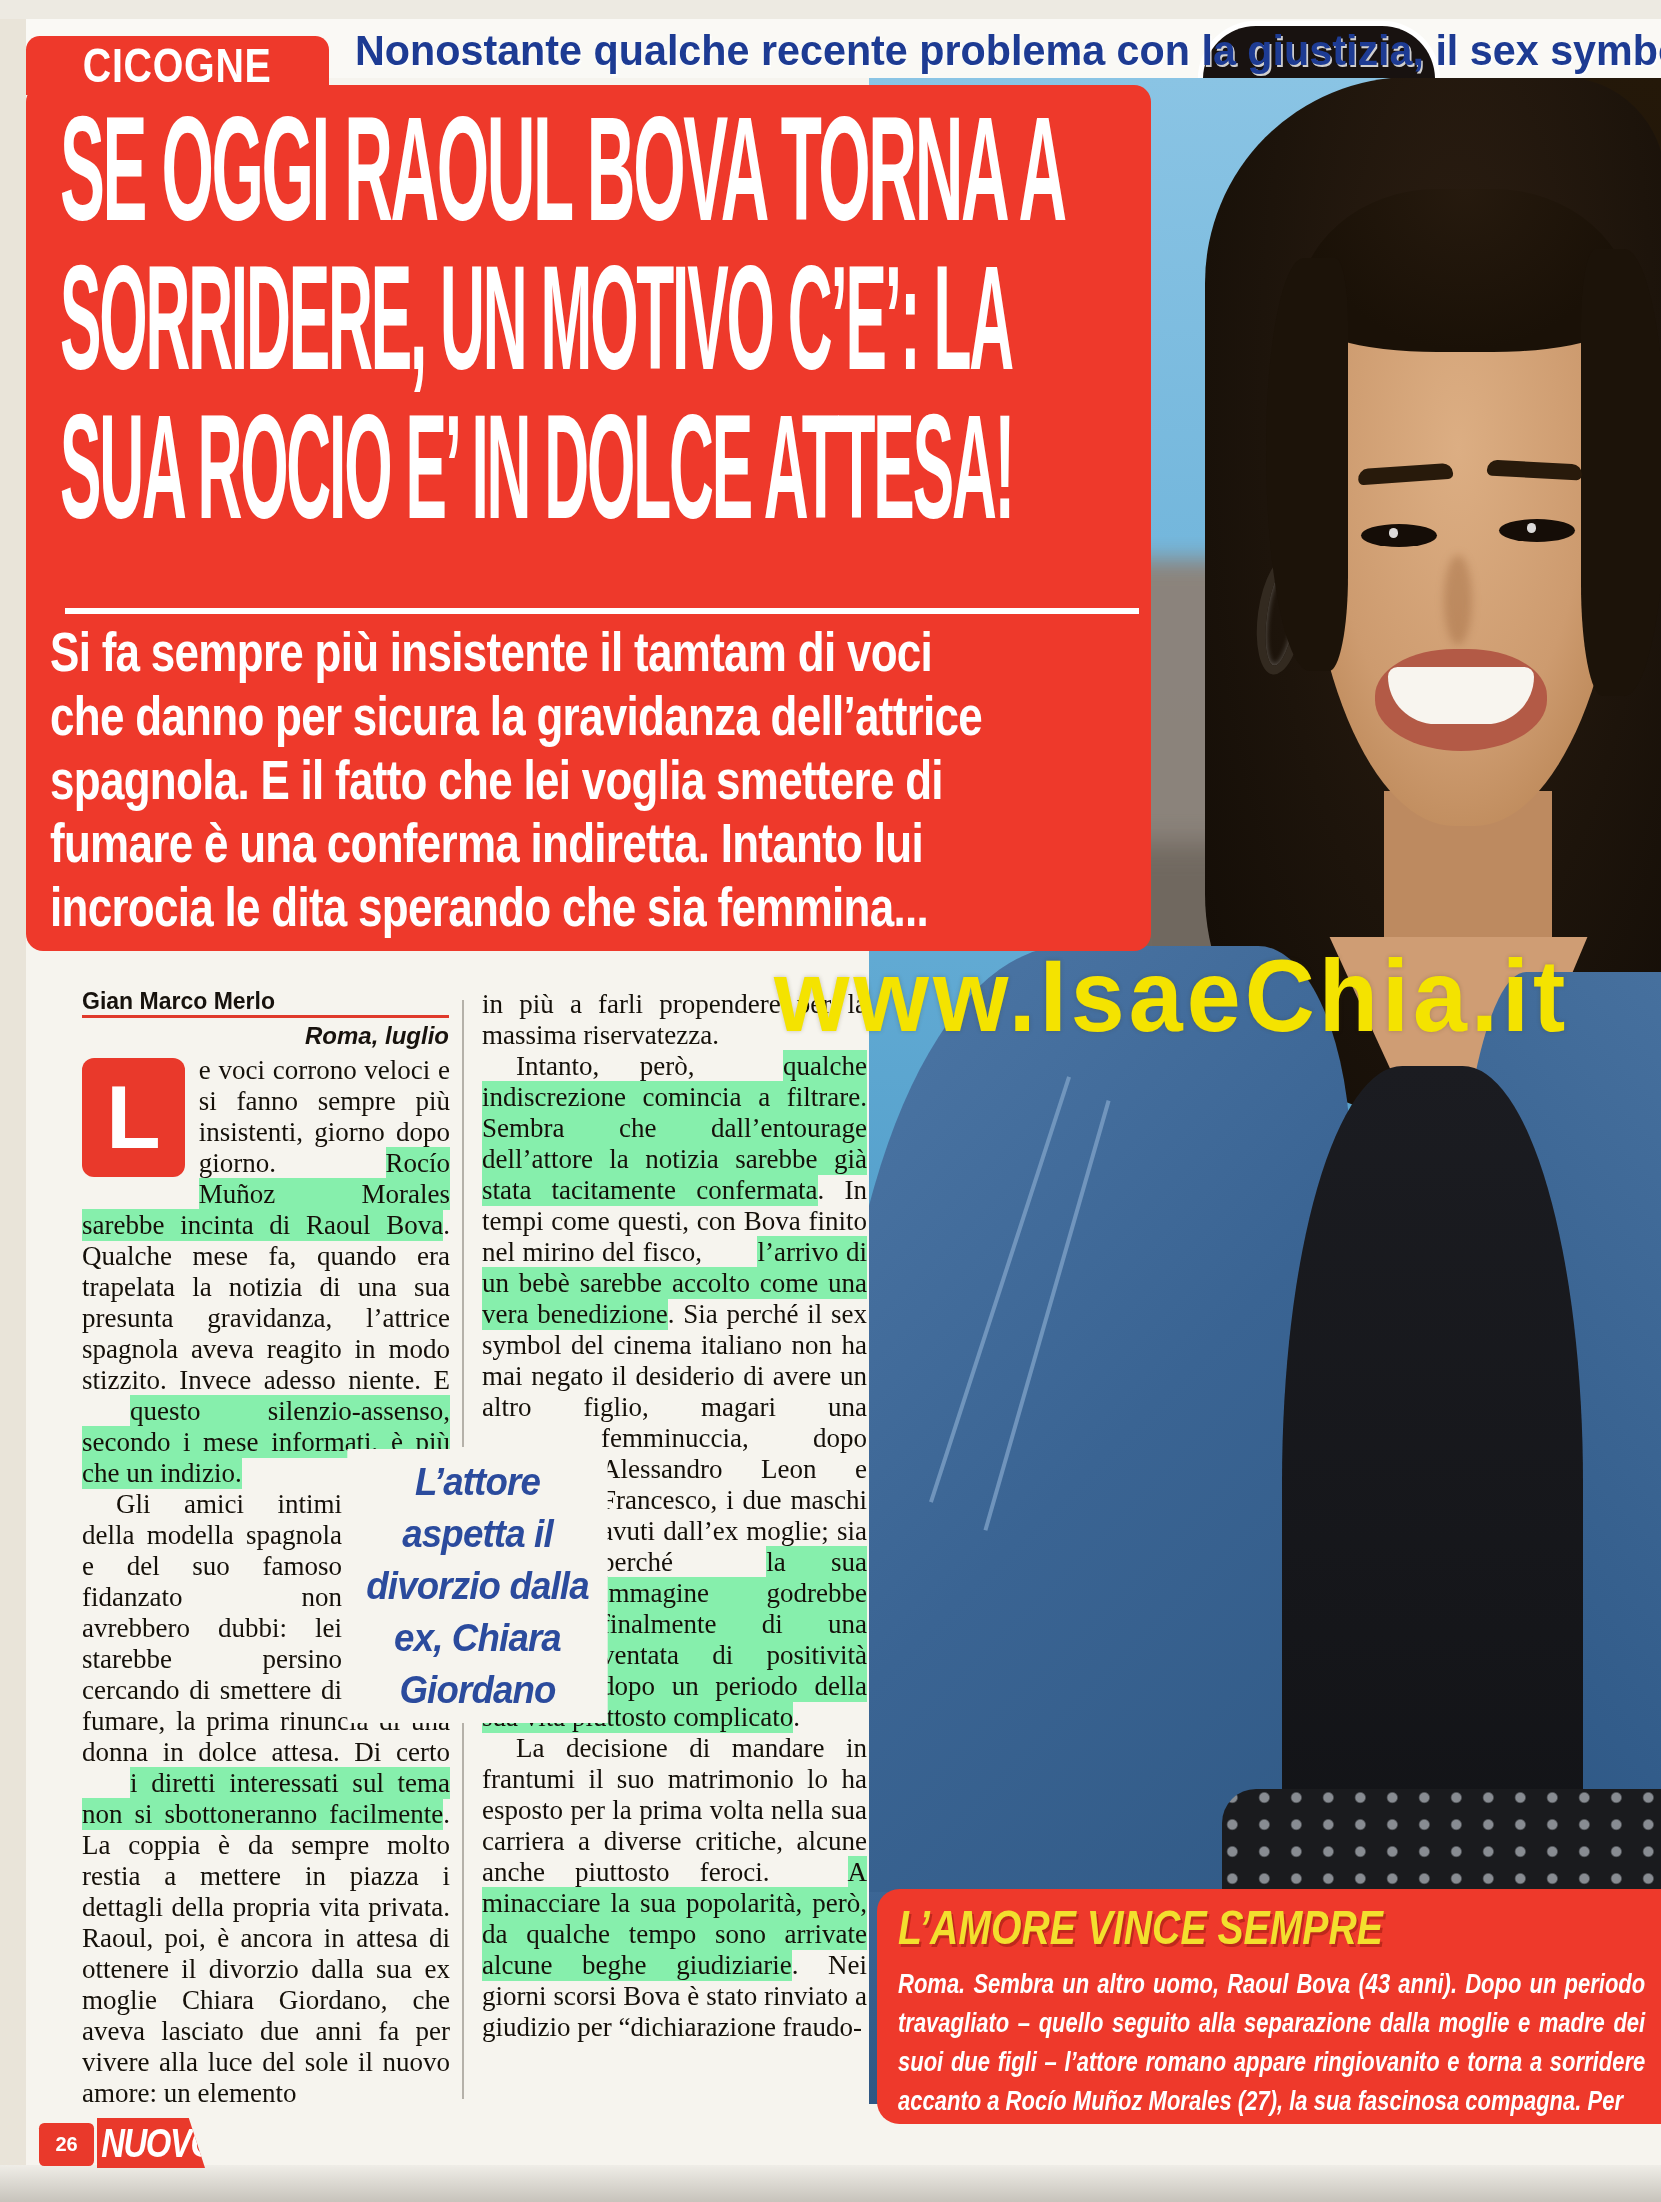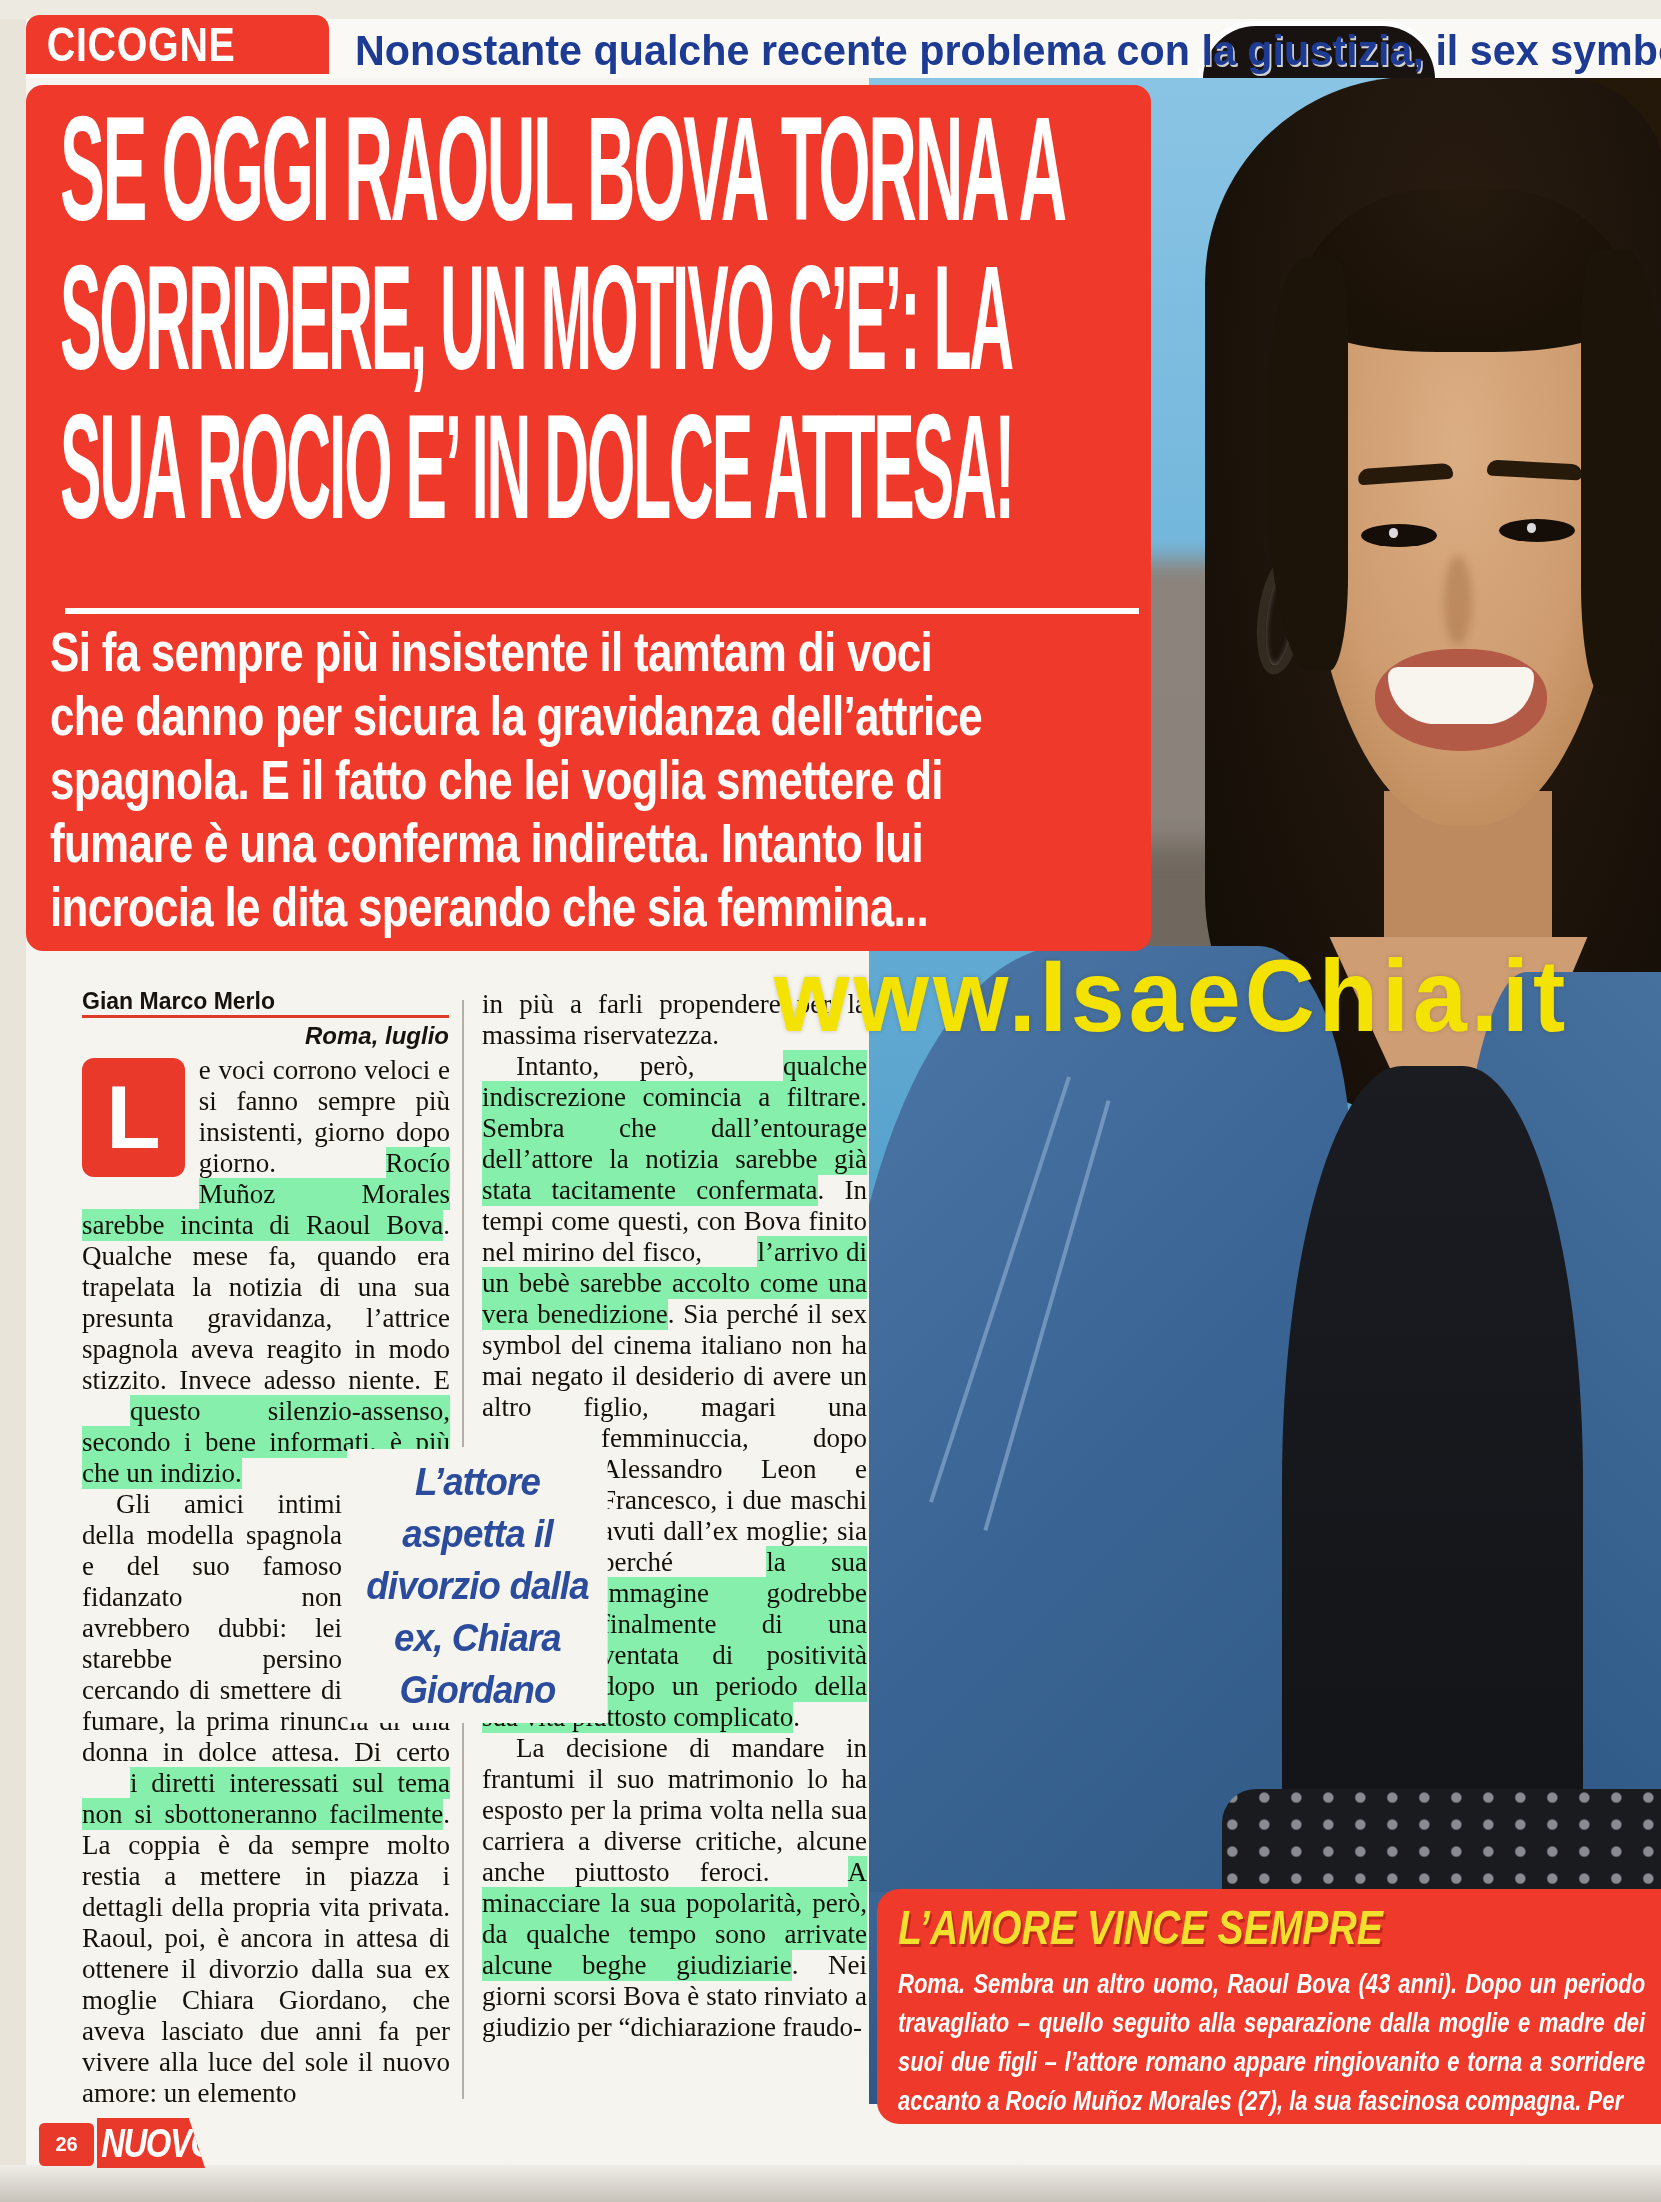--- a/index.html
+++ b/index.html
@@ -20,23 +20,23 @@
   
   .kicker-strip { left:26px; top:19px; width:1636px; height:59px;
                   background:#faf9f5; overflow:hidden; z-index:3; }
   .hair-blob { position:absolute; left:1177px; top:6.9px; width:232px; height:53px;
                background:#181210; border-radius:120px 120px 0 0;
                box-shadow:0 0 0 5.2px rgba(255,255,255,.92); }
   .kicker-text { position:absolute; left:329px; top:6.9px; white-space:nowrap;
                  font-size:43px; font-weight:bold; color:#1d3b93;
                  transform:scaleX(.96); transform-origin:left top;
                  text-shadow:1.7px 1.7px 0 rgba(255,255,255,.8); }
-  .cicogne-tab { left:26px; top:15px; width:303px; height:59px; background:#ee392b;
+  .cicogne-tab { left:26px; top:36px; width:303px; height:59px; background:#ee392b;
                  border-radius:13.8px 13.8px 0 0; z-index:4; display:flex;
-                 align-items:center; justify-content:flex-start; overflow:hidden; }
+                 align-items:center; justify-content:center; overflow:hidden; }
   .cicogne-tab span { color:#fff; font-size:48px; font-weight:bold; letter-spacing:0.9px;
                  transform:scaleX(.82); white-space:nowrap; }
 
   
   .photo { left:869px; top:77px; width:792px; height:2027px; overflow:hidden; z-index:1;
            background:linear-gradient(180deg,#8ac4e4 0%,#6db3da 30%,#57a2cd 55%,#4d97c2 75%,#4890ba 100%); }
   .ph-white-blur { position:absolute; left:21.5px; top:327px; width:125px; height:206px;
            background:#eceae5; filter:blur(9.5px); opacity:.9; border-radius:26px; }
   .ph-tower { position:absolute; left:198px; top:482px; width:168px; height:499px;
            background:#8d8177; filter:blur(11.2px); opacity:.95; }
@@ -230,21 +230,21 @@
 <div class="abs byline-rule"></div>
 <div class="abs dateline">Roma, luglio</div>
 
 <div class="abs divider div1"></div>
 <div class="abs divider div2"></div>
 
 <div class="abs col col1">
   <span class="dropcap">L</span>
   <span class="sp-r"></span>
   <span class="fl-r"></span>
-  <p>e voci corrono veloci e si fanno sempre più insistenti, giorno dopo giorno. <mark>Rocío Muñoz Morales sarebbe incinta di Raoul Bova</mark>. Qualche mese fa, quando era trapelata la notizia di una sua presunta gravidanza, l’attrice spagnola aveva reagito in modo stizzito. Invece adesso niente. E <mark>questo silenzio-assenso, secondo i bene informati, è più che un indizio.</mark></p>
+  <p>e voci corrono veloci e si fanno sempre più insistenti, giorno dopo giorno. <mark>Rocío Muñoz Morales sarebbe incinta di Raoul Bova</mark>. Qualche mese fa, quando era trapelata la notizia di una sua presunta gravidanza, l’attrice spagnola aveva reagito in modo stizzito. Invece adesso niente. E <mark>questo silenzio-assenso, secondo i mese informati, è più che un indizio.</mark></p>
   <p class="ind">Gli amici intimi della modella spagnola e del suo famoso fidanzato non avrebbero dubbi: lei starebbe persino cercando di smettere di fumare, la prima rinuncia di una donna in dolce attesa. Di certo <mark>i diretti interessati sul tema non si sbottoneranno facilmente</mark>. La coppia è da sempre molto restia a mettere in piazza i dettagli della propria vita privata. Raoul, poi, è ancora in attesa di ottenere il divorzio dalla sua ex moglie Chiara Giordano, che aveva lasciato due anni fa per vivere alla luce del sole il nuovo amore: un elemento</p>
 </div>
 
 <div class="abs col col2">
   <span class="sp-l"></span>
   <span class="fl-l"></span>
   <p>in più a farli propendere per la massima riservatezza.</p>
   <p class="ind">Intanto, però, <mark>qualche indiscrezione comincia a filtrare. Sembra che dall’entourage dell’attore la notizia sarebbe già stata tacitamente confermata</mark>. In tempi come questi, con Bova finito nel mirino del fisco, <mark>l’arrivo di un bebè sarebbe accolto come una vera benedizione</mark>. Sia perché il sex symbol del cinema italiano non ha mai negato il desiderio di avere un altro figlio, magari una femminuccia, dopo Alessandro Leon e Francesco, i due maschi avuti dall’ex moglie; sia perché <mark>la sua immagine godrebbe finalmente di una ventata di positività dopo un periodo della sua vita piuttosto complicato</mark>.</p>
   <p class="ind">La decisione di mandare in frantumi il suo matrimonio lo ha esposto per la prima volta nella sua carriera a diverse critiche, alcune anche piuttosto feroci. <mark>A minacciare la sua popolarità, però, da qualche tempo sono arrivate alcune beghe giudiziarie</mark>. Nei giorni scorsi Bova è stato rinviato a giudizio per “dichiarazione fraudo-</p>
 </div>

